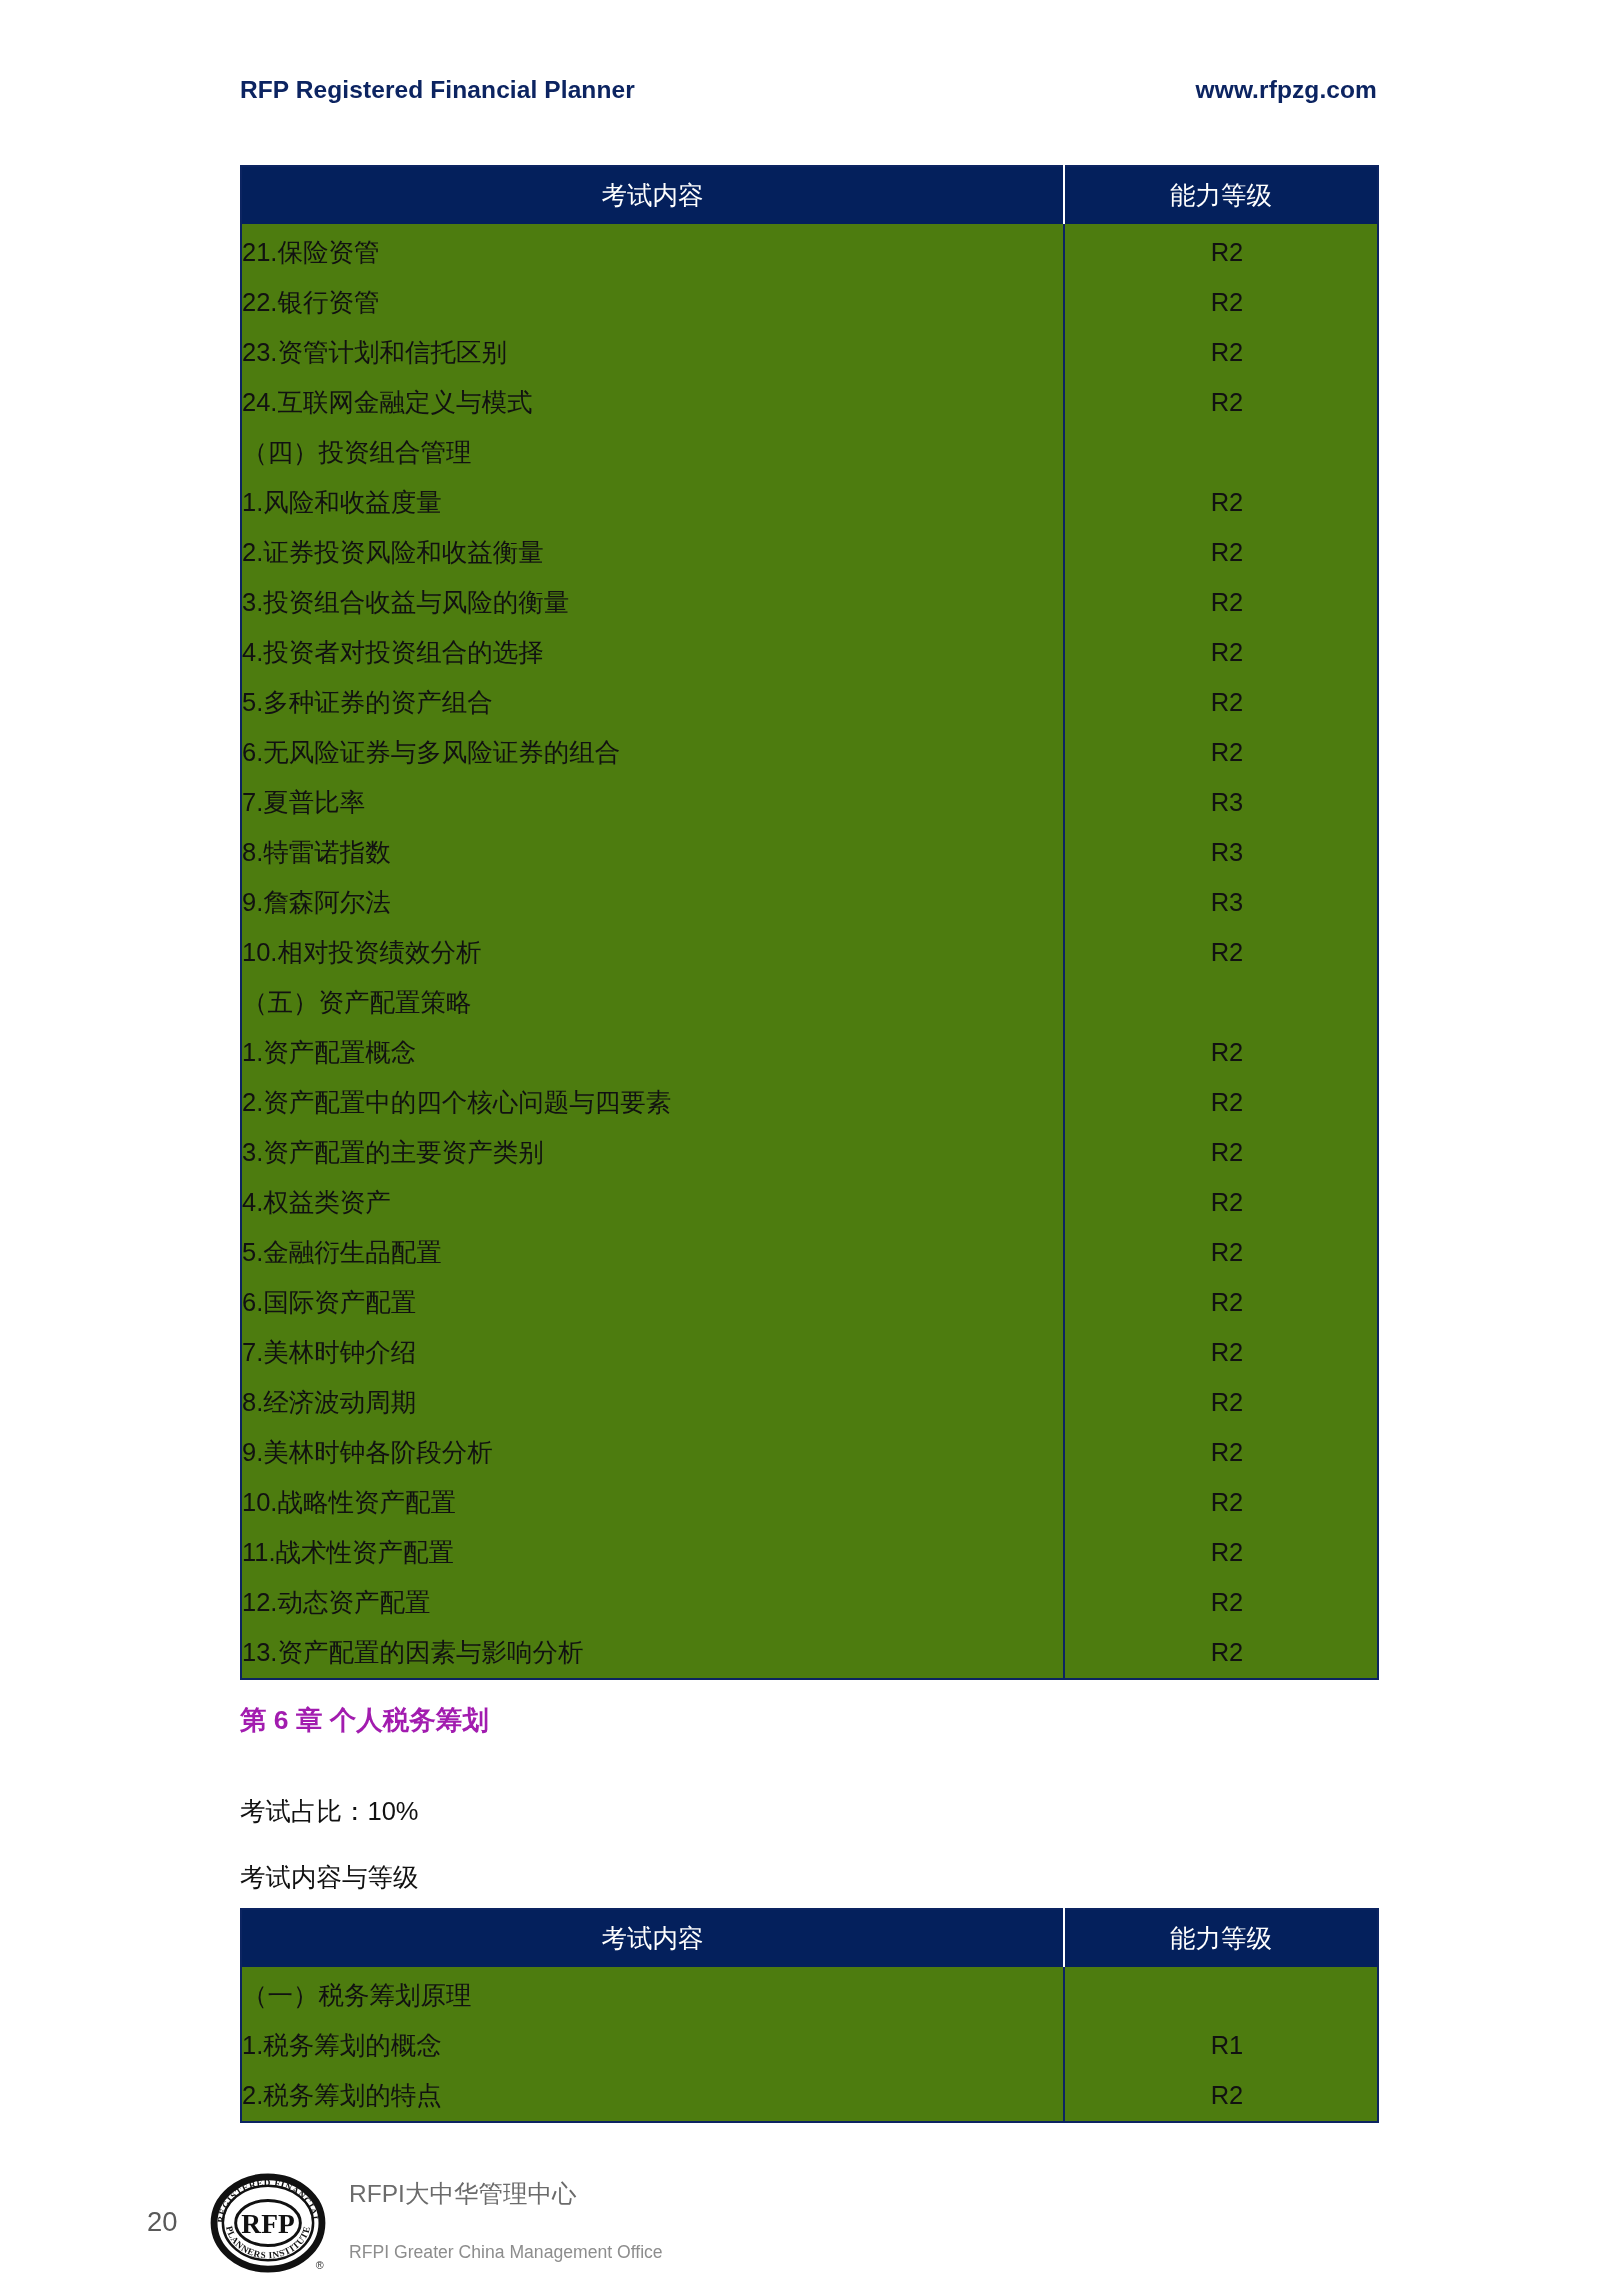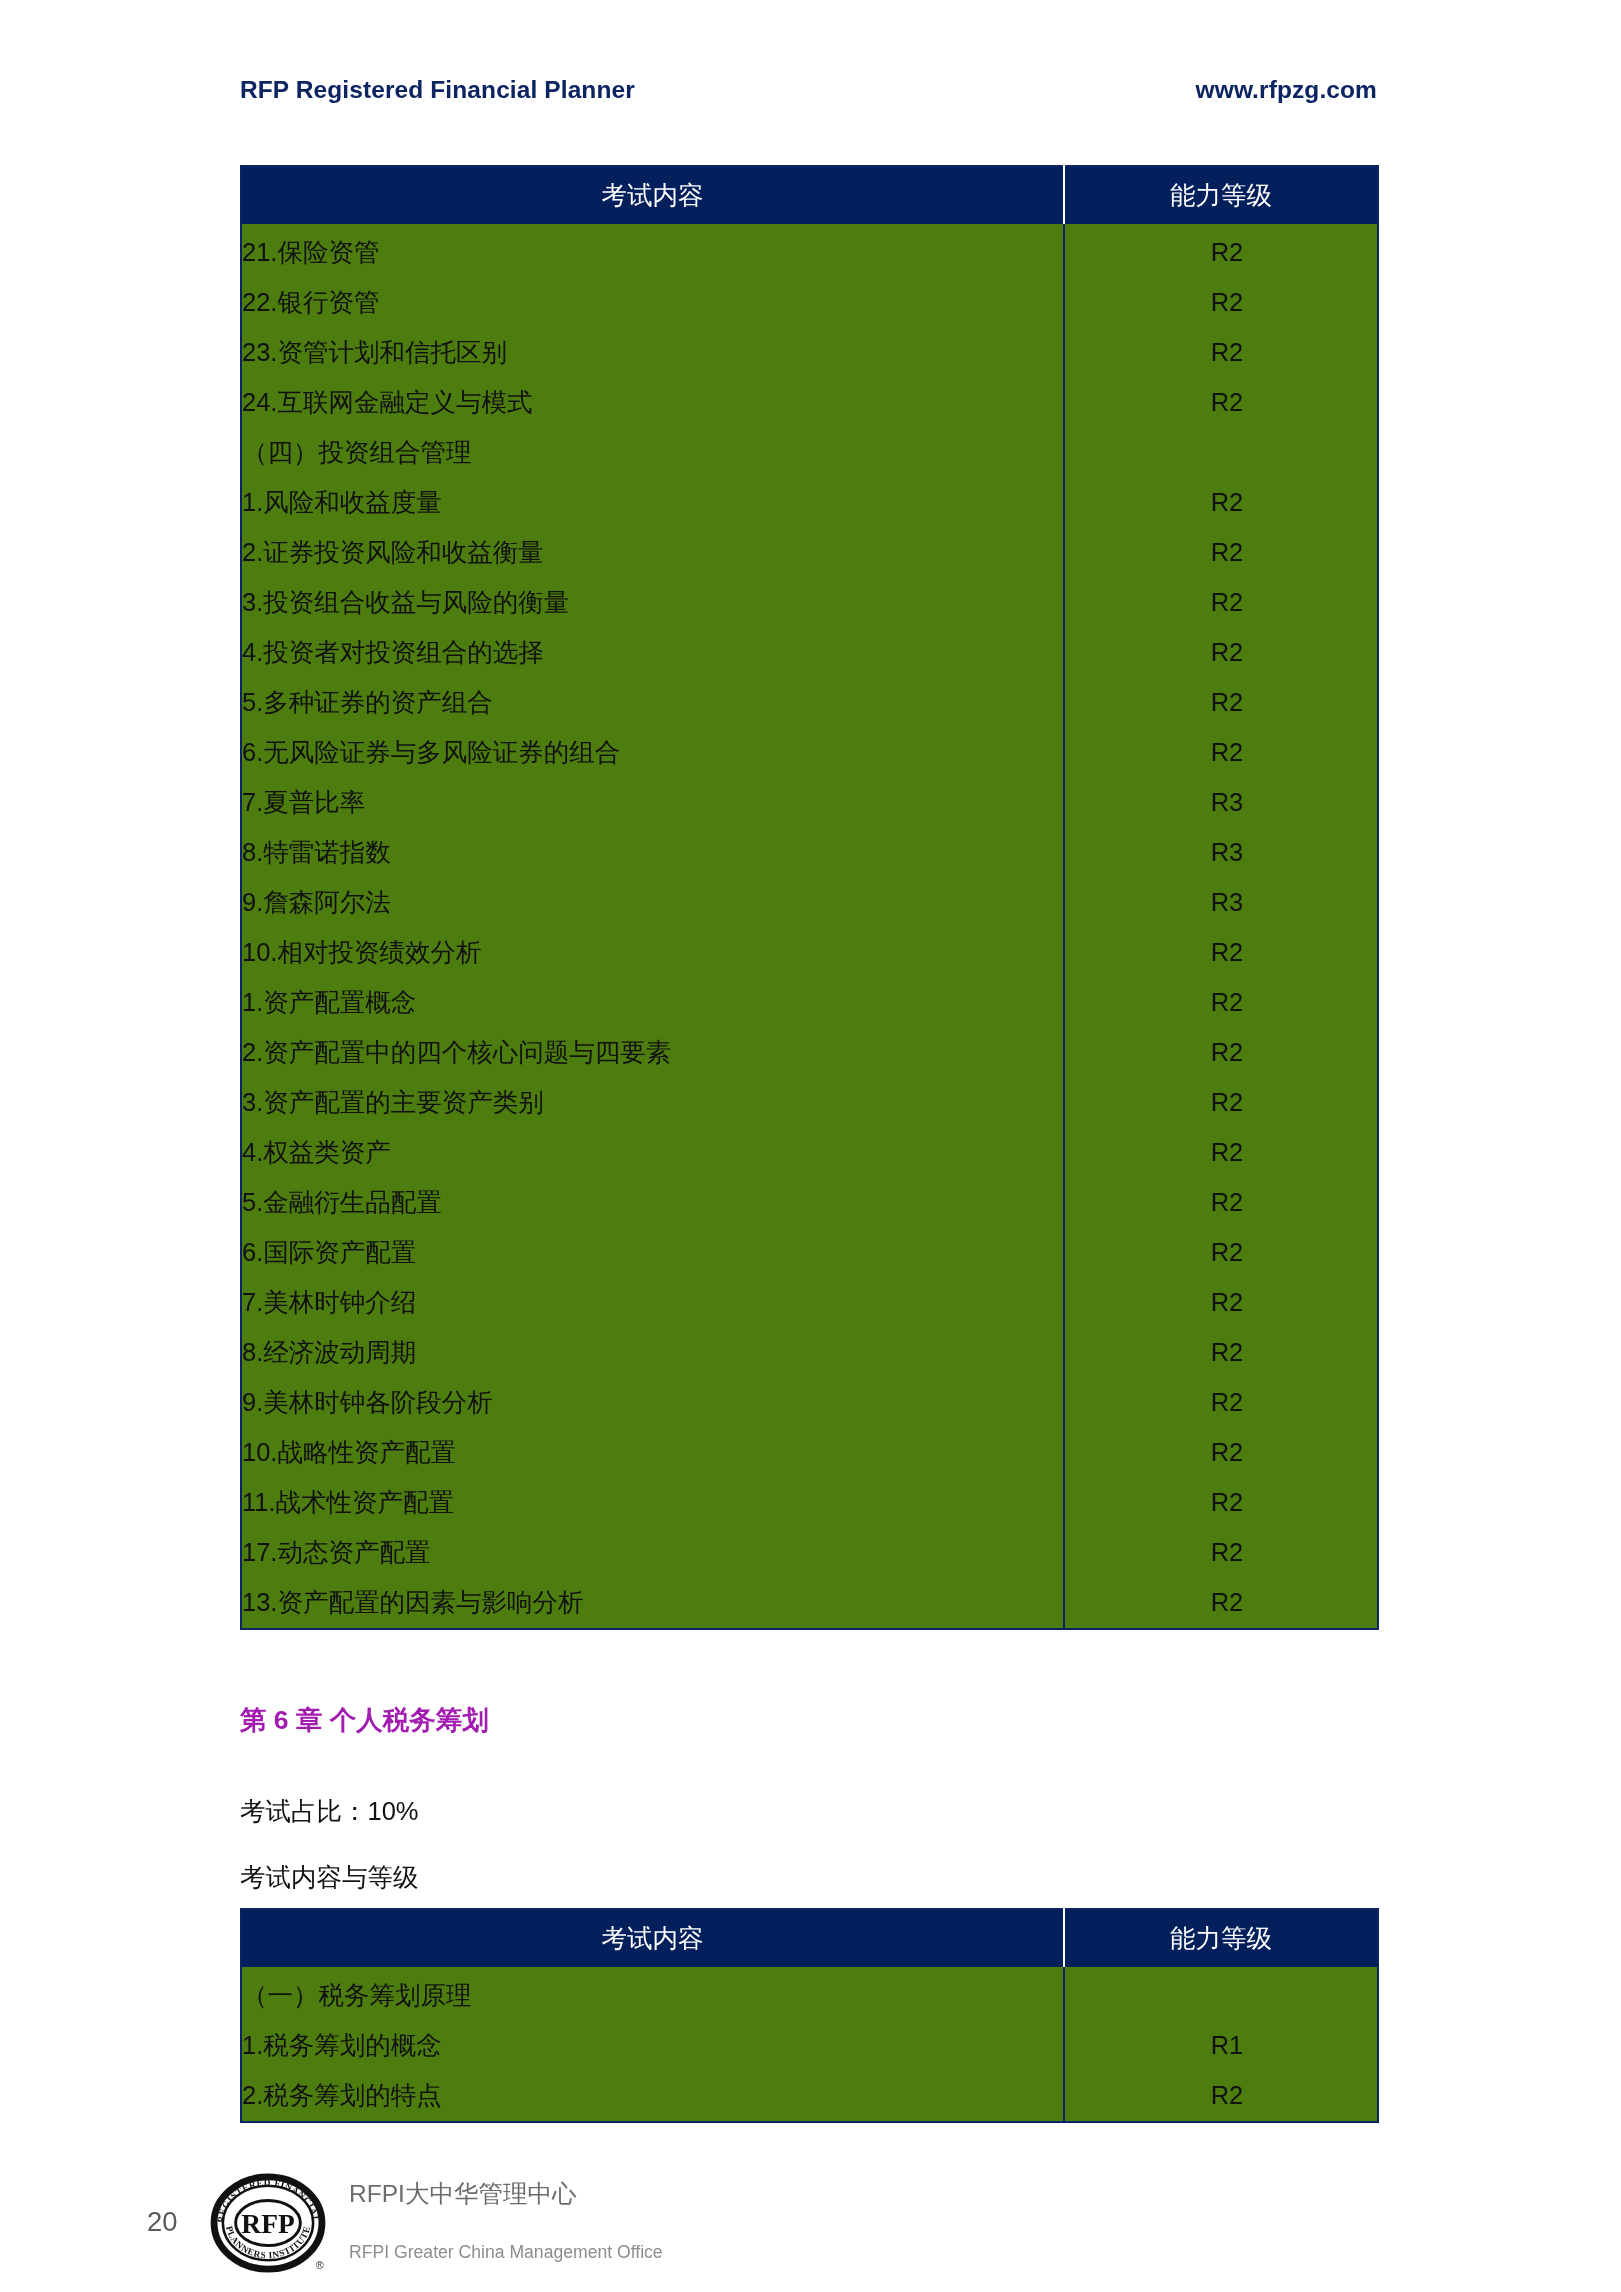--- a/index.html
+++ b/index.html
@@ -248,20 +248,24 @@
           </tr>
           <tr>
             <td class="cell-content ind-item">9.詹森阿尔法</td>
             <td class="cell-level">R3</td>
           </tr>
           <tr>
             <td class="cell-content ind-item">10.相对投资绩效分析</td>
             <td class="cell-level">R2</td>
           </tr>
           <tr>
+            <td class="cell-content ind-section">（五）资产配置策略</td>
+            <td class="cell-level"></td>
+          </tr>
+          <tr>
             <td class="cell-content ind-item">1.资产配置概念</td>
             <td class="cell-level">R2</td>
           </tr>
           <tr>
             <td class="cell-content ind-item">2.资产配置中的四个核心问题与四要素</td>
             <td class="cell-level">R2</td>
           </tr>
           <tr>
             <td class="cell-content ind-item">3.资产配置的主要资产类别</td>
             <td class="cell-level">R2</td>
@@ -292,21 +296,21 @@
           </tr>
           <tr>
             <td class="cell-content ind-item">10.战略性资产配置</td>
             <td class="cell-level">R2</td>
           </tr>
           <tr>
             <td class="cell-content ind-item">11.战术性资产配置</td>
             <td class="cell-level">R2</td>
           </tr>
           <tr>
-            <td class="cell-content ind-item">17.动态资产配置</td>
+            <td class="cell-content ind-item">12.动态资产配置</td>
             <td class="cell-level">R2</td>
           </tr>
           <tr>
             <td class="cell-content ind-item">13.资产配置的因素与影响分析</td>
             <td class="cell-level">R2</td>
           </tr>
         </tbody>
     </table>
   </div>
 

